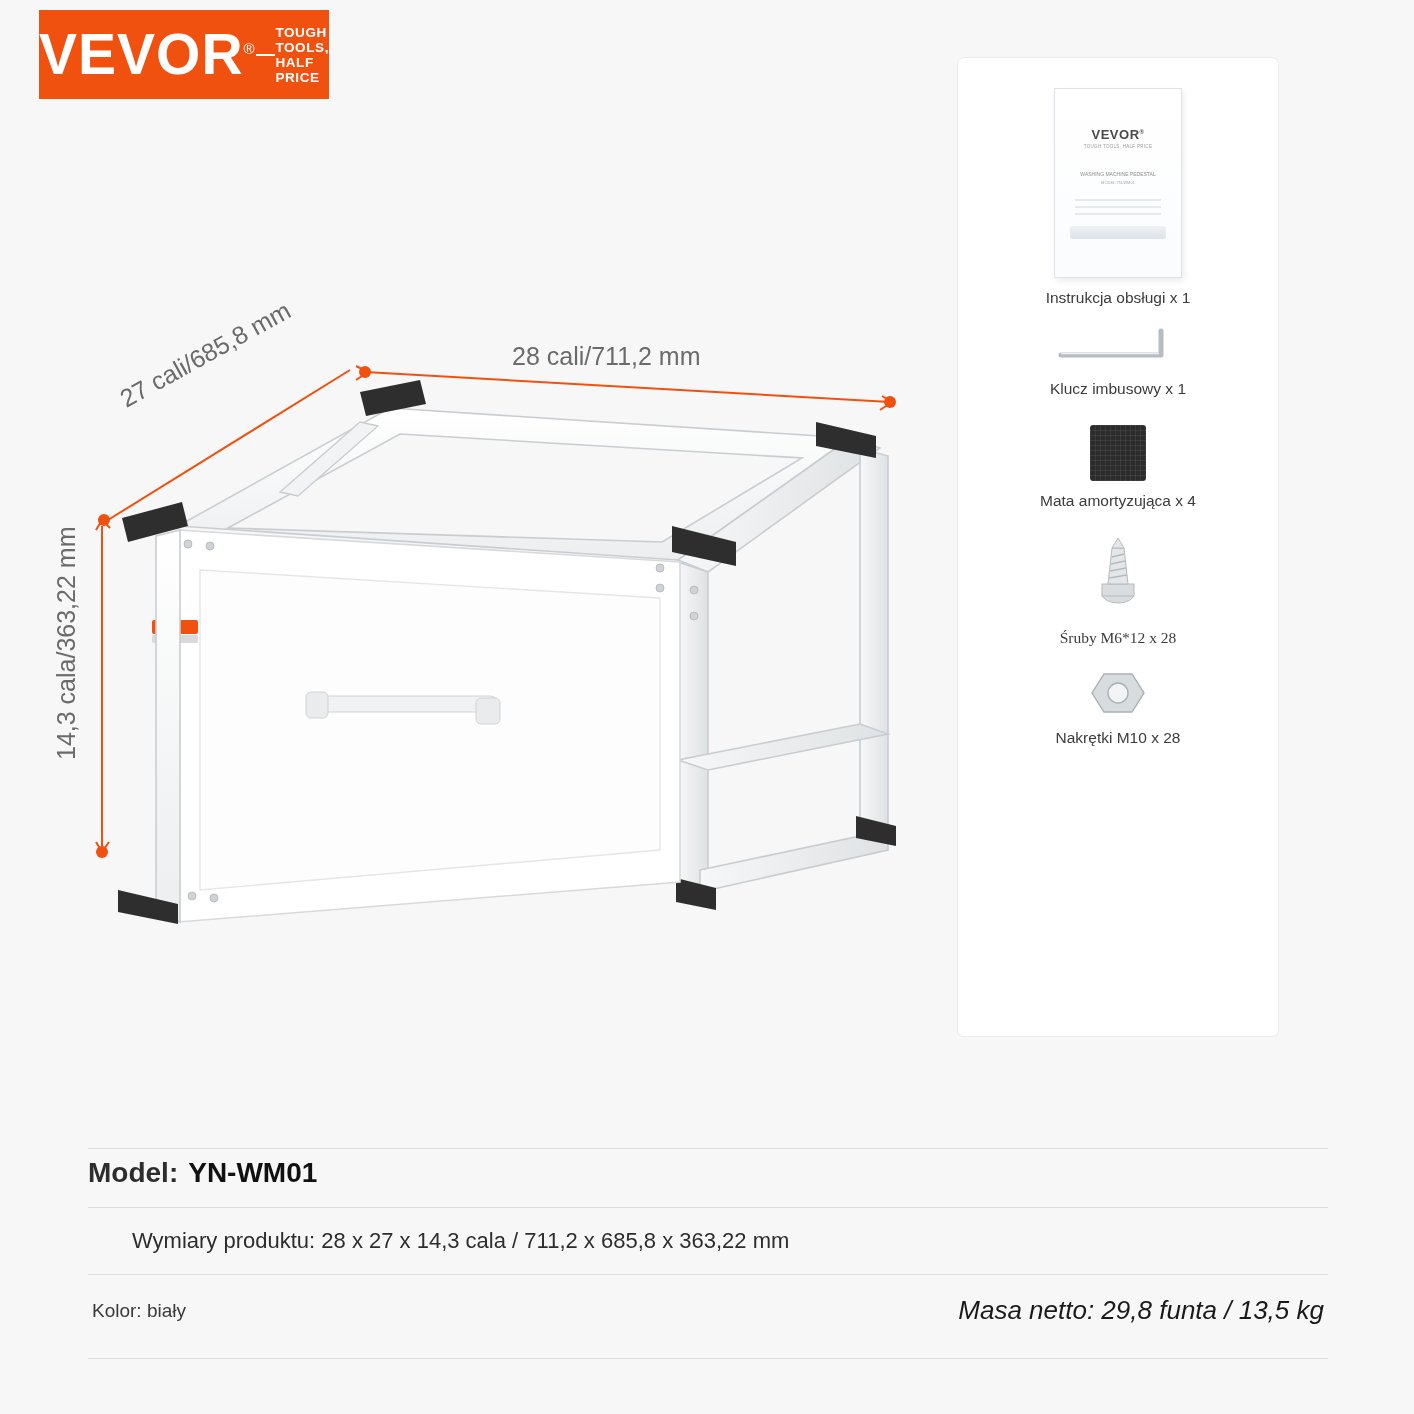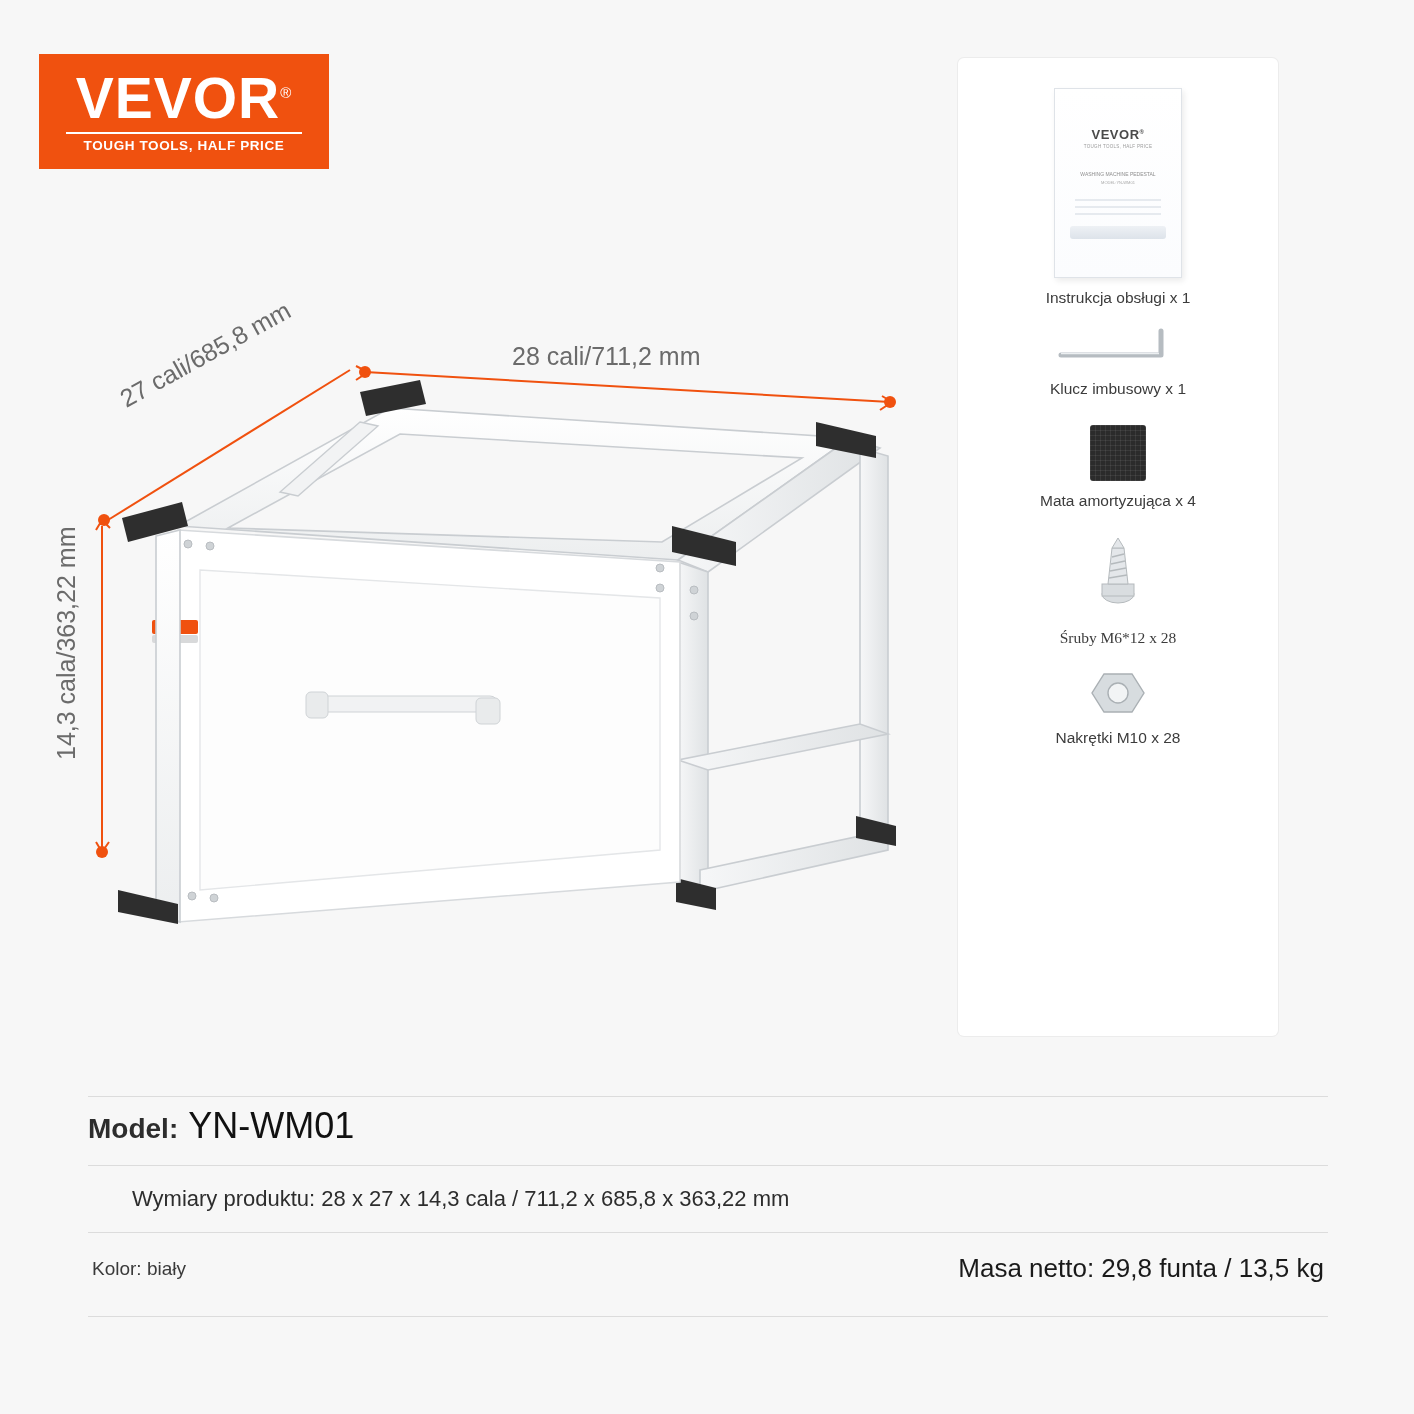--- a/index.html
+++ b/index.html
@@ -12,27 +12,26 @@
   .page {
     position: relative;
     width: 1414px; height: 1414px;
     background: #f7f7f7;
   }
 
   
   .logo-box {
     position: absolute;
     left: 39px; top: 10px;
-    width: 290px; height: 115px;
+    width: 290px; height: 89px;
     background: #f0510f;
     display: flex;
-    flex-direction: column;
+    flex-direction: row;
     align-items: center;
     justify-content: center;
-    margin-top: 44px;
   }
   .logo-word {
     font-size: 57px;
     font-weight: bold;
     color: #ffffff;
     letter-spacing: 1px;
     line-height: 1;
     position: relative;
     font-family: "Liberation Sans", sans-serif;
   }
@@ -140,42 +139,42 @@
     background: #2b2b2b;
     border-radius: 3px;
     background-image:
       repeating-linear-gradient(0deg, rgba(255,255,255,.07) 0 1px, transparent 1px 5px),
       repeating-linear-gradient(90deg, rgba(255,255,255,.07) 0 1px, transparent 1px 5px);
   }
 
   
   .spec {
     position: absolute;
-    left: 88px; top: 1096px;
+    left: 88px; top: 1148px;
     width: 1240px;
   }
   .spec-sep { height: 1px; background: #dcdcdc; }
   .model-row {
     display: flex; align-items: baseline; gap: 10px;
     padding-bottom: 18px; padding-top: 8px;
   }
   .model-label { font-size: 28px; color: #2d2d2d; font-weight: bold; }
-  .model-value { font-size: 36px; color: #111111; font-weight: normal; }
+  .model-value { font-size: 28px; color: #111111; font-weight: bold; }
   .dims-row {
     font-size: 22px; color: #2d2d2d;
     padding: 20px 4px;
     margin-left: 40px;
   }
   .last-row {
     display: flex; align-items: center;
     padding: 20px 4px 10px 4px;
   }
   .mat { font-size: 19px; color: #3a3a3a; width: 470px; }
   .kol { font-size: 19px; color: #3a3a3a; flex: 1; }
-  .mass { font-size: 26px; color: #1a1a1a; text-align: left; }
+  .mass { font-size: 26px; color: #1a1a1a; text-align: left; font-style: italic; }
 </style>
 </head>
 <body>
 
 <div class="page">
 
   <div class="logo-box">
     <div class="logo-word">
       <span>VEVOR</span><span class="logo-reg">®</span>
     </div>

